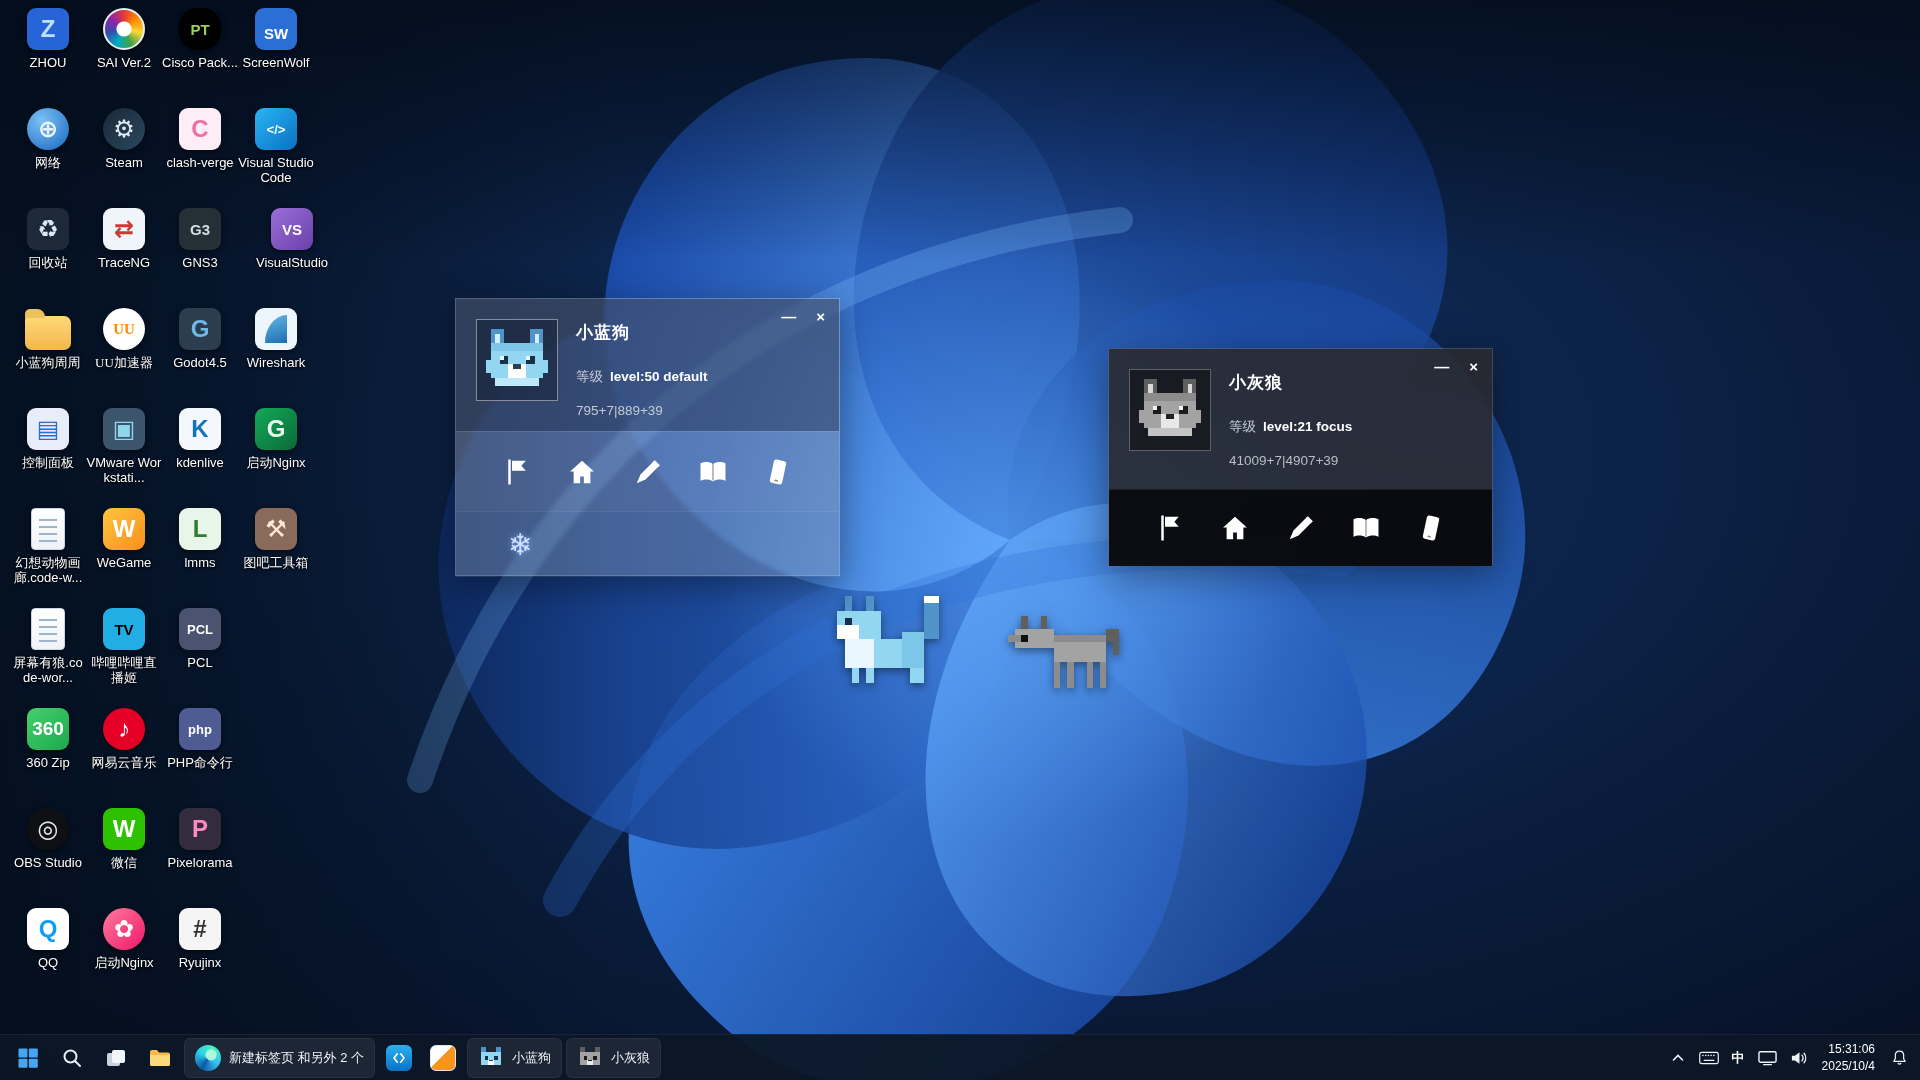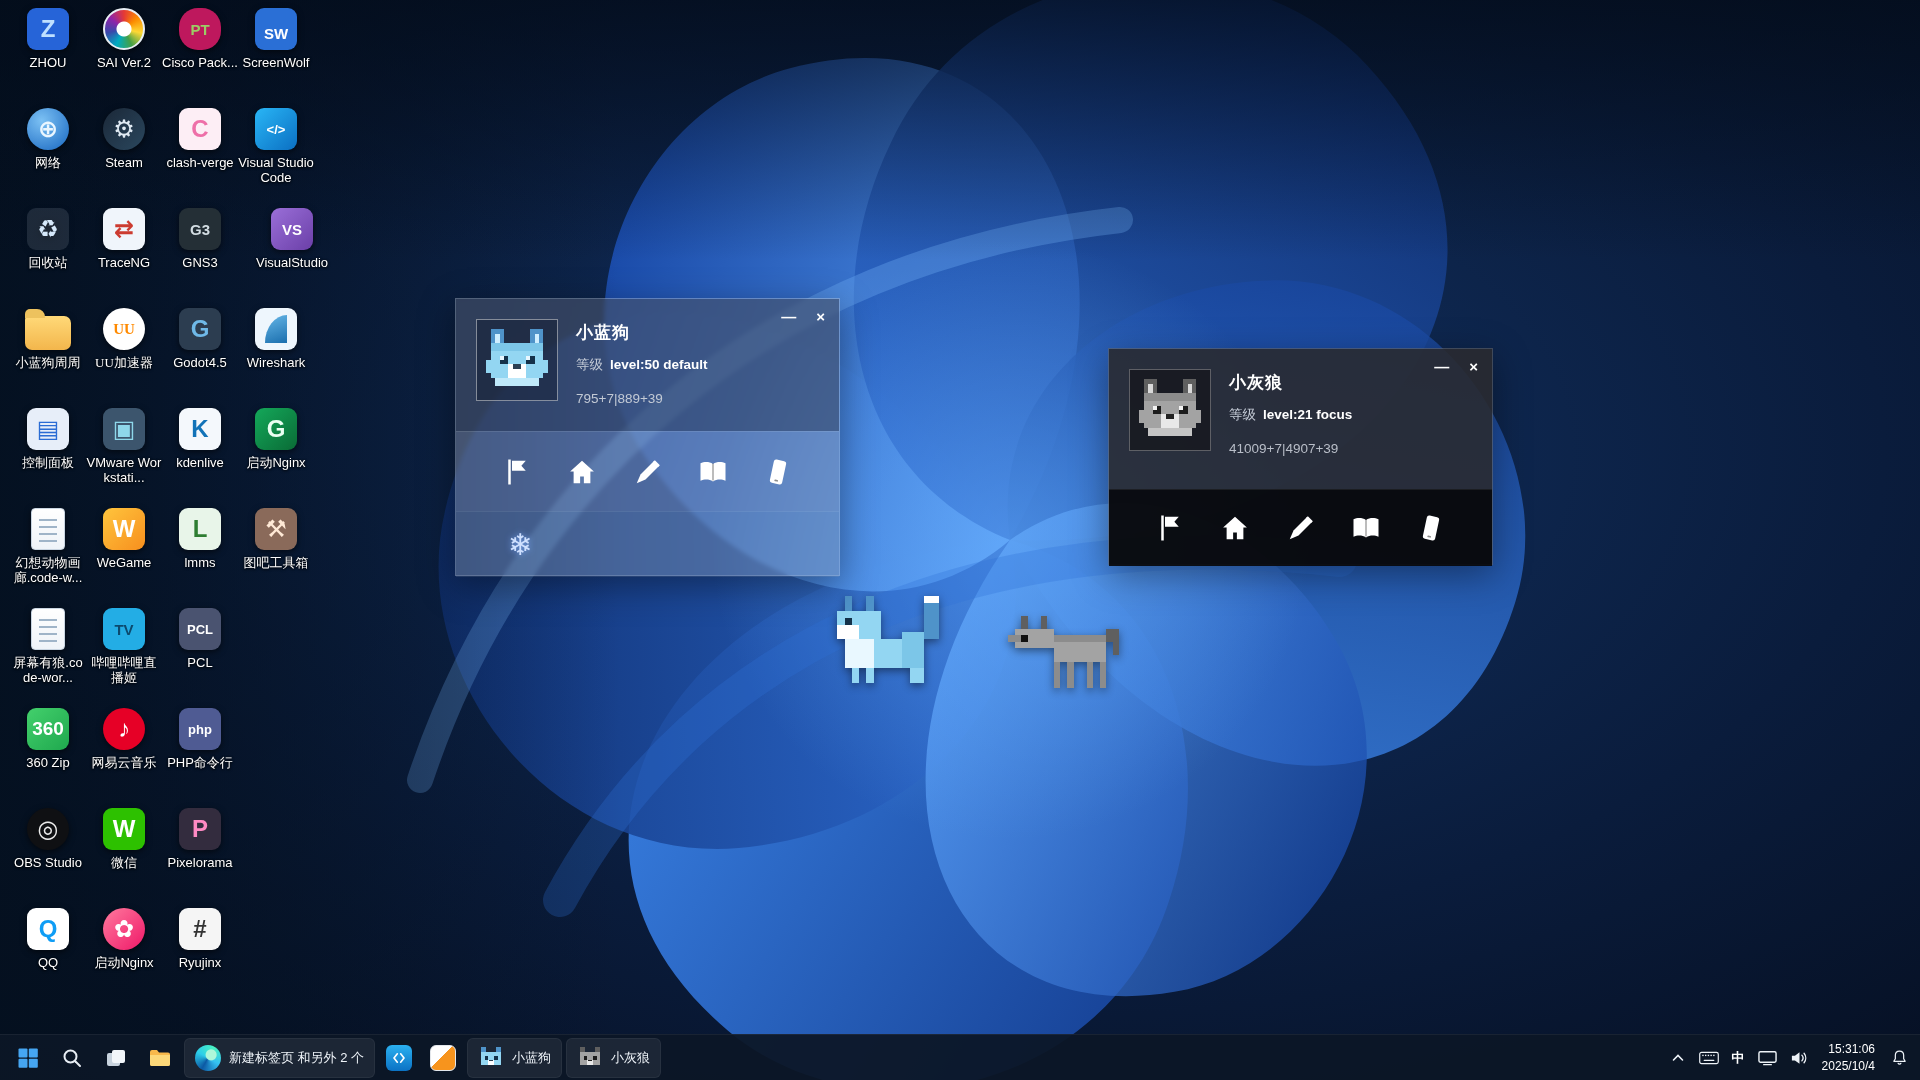--- a/index.html
+++ b/index.html
@@ -66,21 +66,21 @@
   #widget-blue .widget-info { height:132px; background:rgba(52,64,88,0.52); }
   #widget-grey .widget-info { height:140px; background:rgba(42,44,50,0.80); }
 
   .avatar-box { width:82px; height:82px; flex:0 0 82px; display:flex; align-items:center; justify-content:center; }
   #widget-blue .avatar-box { background:rgba(18,28,48,0.50); border:1px solid rgba(255,255,255,0.45); }
   #widget-grey .avatar-box { background:rgba(15,15,18,0.60); border:1px solid rgba(255,255,255,0.30); }
   .avatar-svg { width:70px; height:70px; }
 
   .widget-texts { margin-left:18px; padding-top:2px; }
   .widget-title { font-size:17px; font-weight:700; letter-spacing:1px; }
-  .widget-level { margin-top:12px; font-size:13.5px; }
+  .widget-level { margin-top:24px; font-size:13.5px; }
   .level-prefix { color:#c6cdd8; margin-right:7px; }
   .level-value { font-weight:700; color:#ffffff; }
   .widget-stats { margin-top:17px; font-size:13.5px; color:#c3cad5; }
   #widget-grey .widget-stats { color:#b9bec8; }
 
   .window-controls { position:absolute; top:10px; right:14px; display:flex; gap:20px; }
   .win-btn { font-size:15px; font-weight:700; color:#fff; cursor:pointer; line-height:1; }
 
   .widget-actions { display:flex; align-items:center; justify-content:space-between; padding:0 44px; }
   #widget-blue .widget-actions { height:80px; background:rgba(150,160,180,0.22); border-top:1px solid rgba(255,255,255,0.10); }
@@ -278,21 +278,21 @@
         <div class="icon-label">VMware Workstati...</div>
       </div>
       <div class="icon-cell" style="left: 76px; top: 500px;">
         <div class="icon-visual" style="background: linear-gradient(135deg, rgb(255, 197, 61), rgb(247, 143, 30)); font-size: 24px;">
           <span style="color: rgb(255, 255, 255);">W</span>
         </div>
         <div class="icon-label">WeGame</div>
       </div>
       <div class="icon-cell" style="left: 76px; top: 600px;">
         <div class="icon-visual" style="background: rgb(35, 173, 229); font-size: 15px;">
-          <span style="color: #0c4a6e;">TV</span>
+          <span style="color: #000000;">TV</span>
         </div>
         <div class="icon-label">哔哩哔哩直播姬</div>
       </div>
       <div class="icon-cell" style="left: 76px; top: 700px;">
         <div class="icon-visual circle" style="background: rgb(230, 0, 38); font-size: 24px;">
           <span style="color: rgb(255, 255, 255);">♪</span>
         </div>
         <div class="icon-label">网易云音乐</div>
       </div>
       <div class="icon-cell" style="left: 76px; top: 800px;">
@@ -301,21 +301,21 @@
         </div>
         <div class="icon-label">微信</div>
       </div>
       <div class="icon-cell" style="left: 76px; top: 900px;">
         <div class="icon-visual circle" style="background: linear-gradient(135deg, rgb(255, 122, 158), rgb(239, 24, 104)); font-size: 24px;">
           <span style="color: rgb(255, 255, 255);">✿</span>
         </div>
         <div class="icon-label">启动Nginx</div>
       </div>
       <div class="icon-cell" style="left: 152px; top: 0px;">
-        <div class="icon-visual" style="background: #be185d; font-size: 15px; border-radius: 19px;">
+        <div class="icon-visual" style="background: #000000; font-size: 15px; border-radius: 19px;">
           <span style="color: rgb(156, 204, 101);">PT</span>
         </div>
         <div class="icon-label">Cisco Pack...</div>
       </div>
       <div class="icon-cell" style="left: 152px; top: 100px;">
         <div class="icon-visual" style="background: rgb(253, 238, 245); font-size: 24px;">
           <span style="color: rgb(238, 111, 168);">C</span>
         </div>
         <div class="icon-label">clash-verge</div>
       </div>

